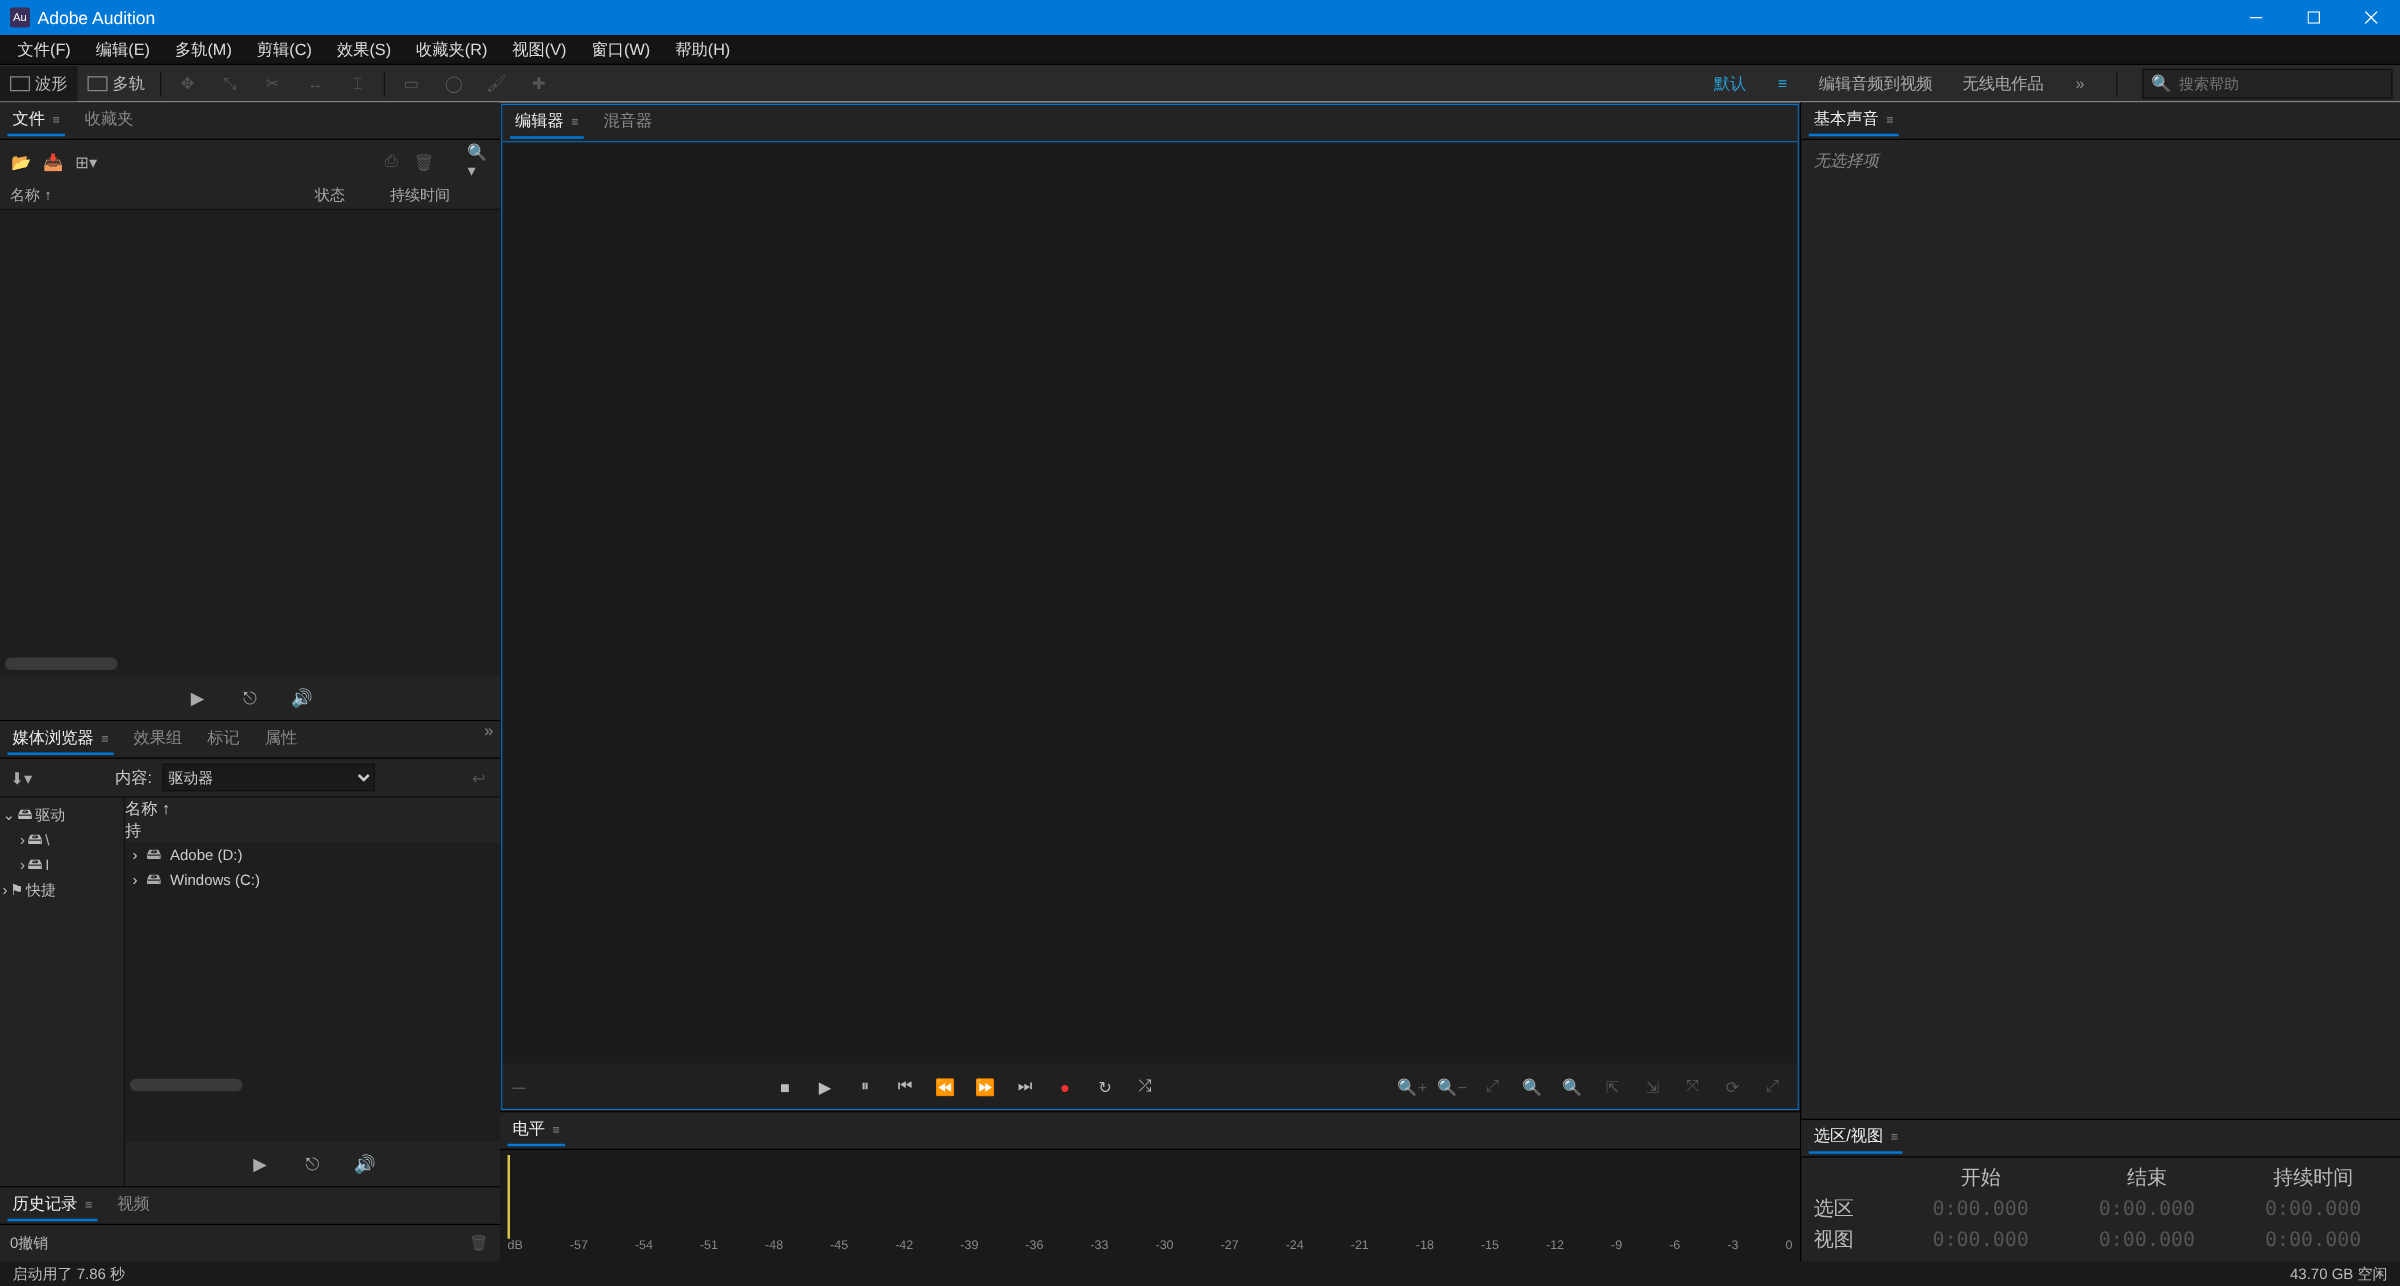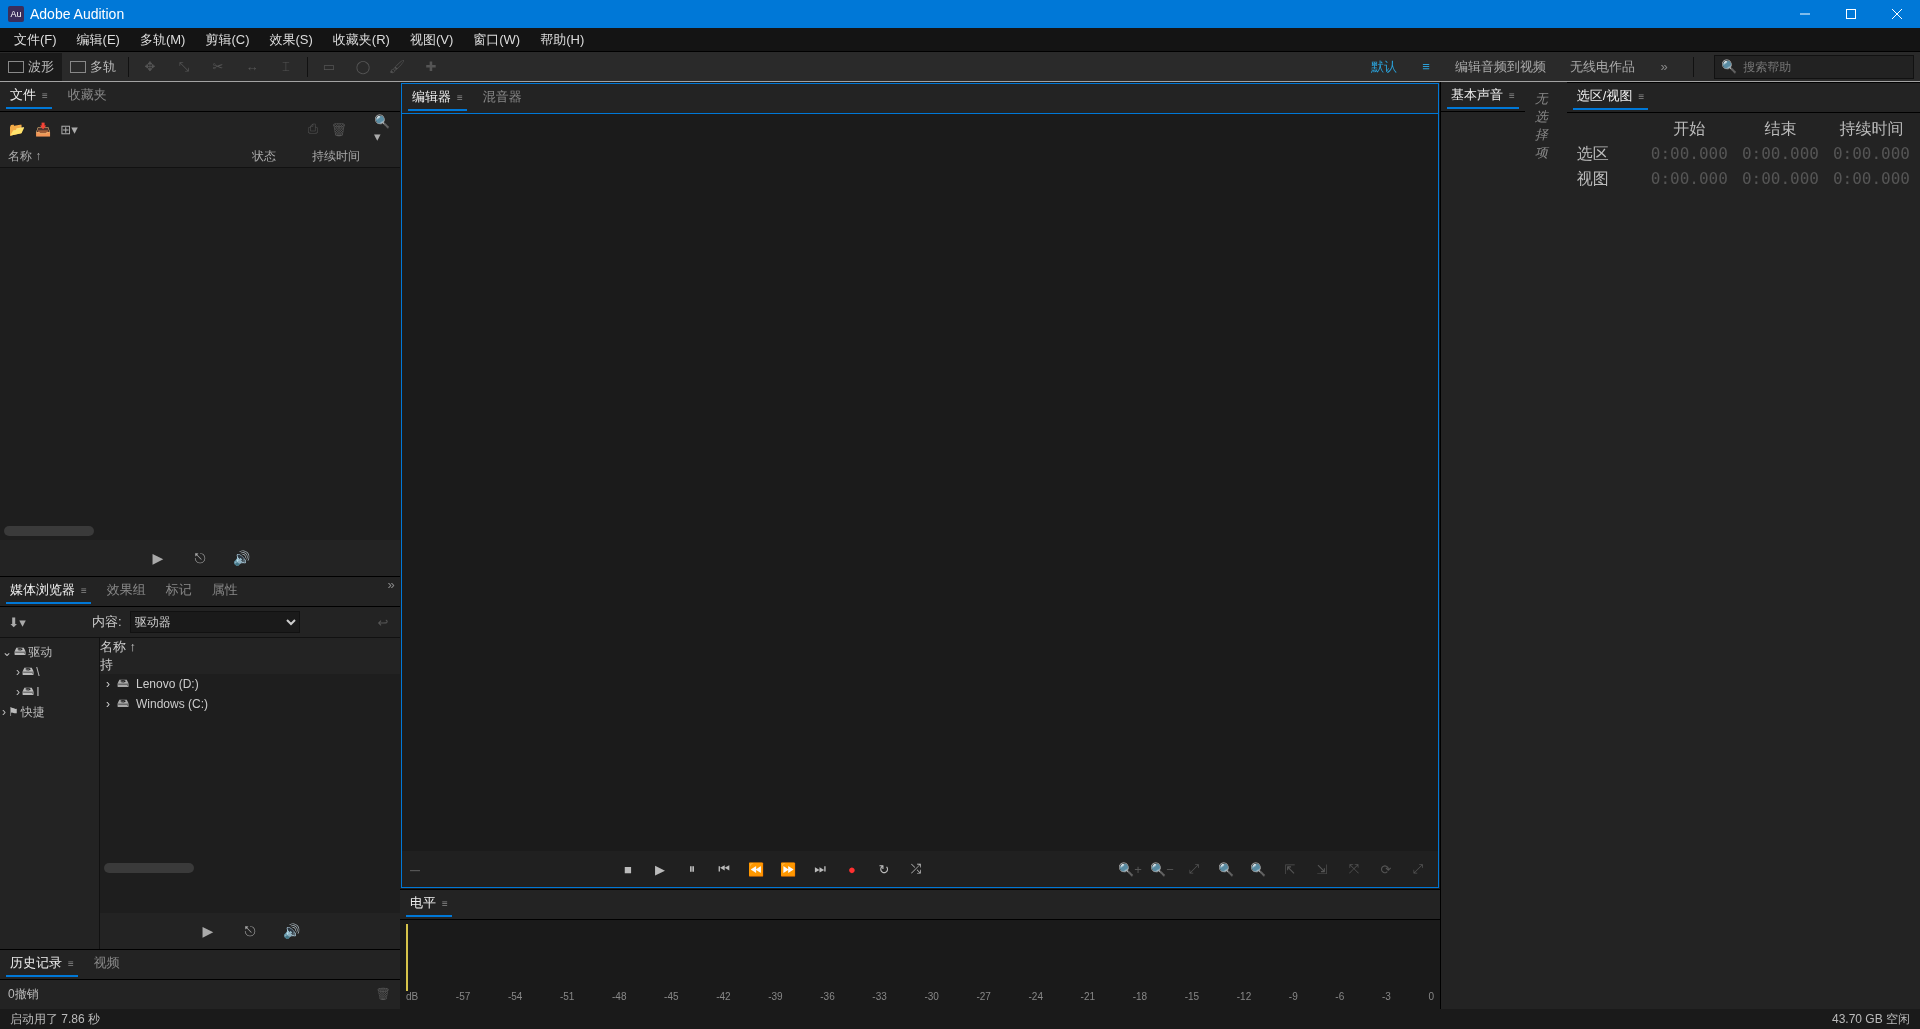--- a/index.html
+++ b/index.html
@@ -17,21 +17,21 @@
 .tb-sep { width:1px; height:20px; background:#111; margin:0 4px;}
 .tb-ico { width:16px; height:12px; border:1px solid #888; }
 .toolbar .right { margin-left:auto; display:flex; align-items:center; gap:16px; padding-right:6px;}
 .ws-link { color:#aaa; padding:2px 4px; font-size:13px;}
 .ws-link.active { color:#2a9fd6;font-family:Liberation Mono, monospace; }
 .search-box { display:flex; align-items:center; background:#222; border:1px solid #111; height:24px; width:200px; padding:0 6px; gap:6px;}
 .search-box input { background:transparent; border:none; color:#ccc; outline:none; width:100%; font-size:12px;}
 .body { display:flex; height:calc(100% - 28px - 24px - 30px - 20px); }
 .col-left { width:400px; display:flex; flex-direction:column; background:#232323; }
 .col-mid { flex:1; display:flex; flex-direction:column; }
-.col-right { width:480px; display:flex; flex-direction:row; background:#232323; border-left:1px solid #000;}
+.col-right { width:480px; display:flex; flex-direction:column; background:#232323; border-left:1px solid #000;}
 .panel-tabs { display:flex; align-items:flex-start; height:30px; border-bottom:1px solid #000; background:#232323;}
 .ptab { padding:4px 10px; color:#888; font-size:13px; position:relative;}
 .ptab.active { color:#eee; }
 .ptab.active::after { content:""; position:absolute; left:6px; right:6px; bottom:-1px; height:2px; background:#0078d7;}
 .ptab .menuglyph { margin-left:6px; color:#888; font-size:10px;}
 .files-toolbar { display:flex; align-items:center; gap:8px; height:34px; padding:0 8px; }
 .ico { width:18px; height:16px; display:inline-flex; align-items:center; justify-content:center; color:#aaa;}
 .ico.dim { color:#555; }
 .files-header { display:flex; padding:2px 8px; font-size:12px; color:#aaa; border-bottom:1px solid #111;}
 .files-header .c1{ flex:1;} .files-header .c2{ width:60px;} .files-header .c3{ width:80px;}
@@ -239,21 +239,21 @@
         </div>
         <div class="mb-right">
           <div class="hdr">
             <div class="c1">名称 ↑</div>
             <div class="c2">持</div>
           </div>
           <div class="mb-list">
             <div class="row">
                 <span>›</span>
                 <span class="ico">🖴</span>
-                <span>Lenovo (D:)</span>
+                <span>Adobe (D:)</span>
               </div>
             <div class="row">
                 <span>›</span>
                 <span class="ico">🖴</span>
                 <span>Windows (C:)</span>
               </div>
             <div class="hscroll" style="bottom:40px"></div>
           </div>
           <div class="play-row">
             <span class="ico">▶</span>

